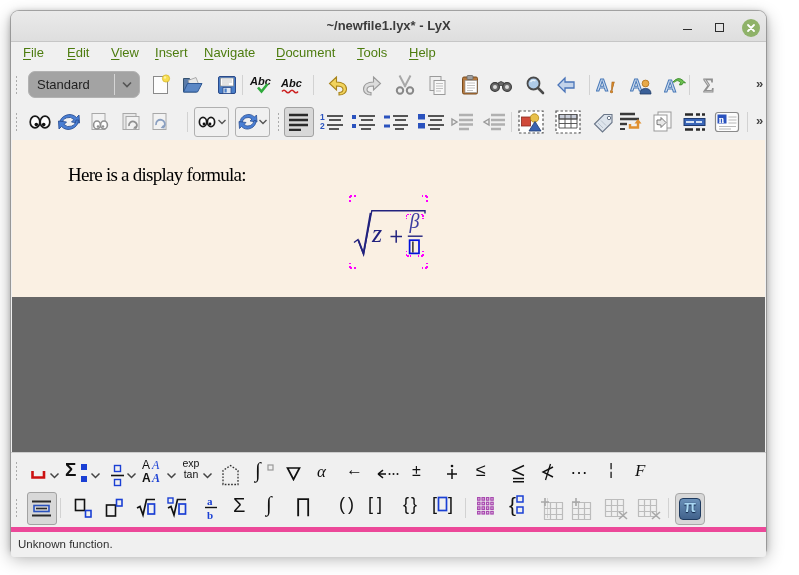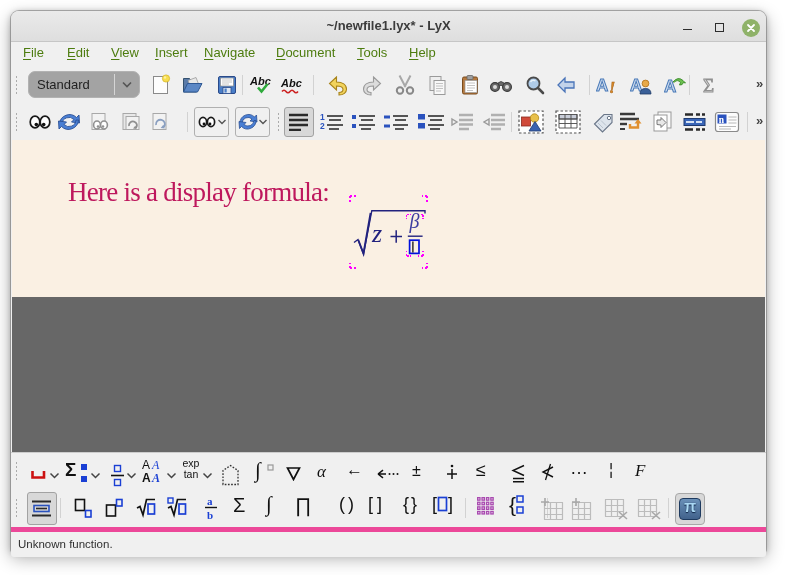--- a/index.html
+++ b/index.html
@@ -12,21 +12,21 @@
 #tb1{position:absolute;left:0;top:56px;width:755px;height:36px;background:#f0f0f0}
 #tb2{position:absolute;left:0;top:92px;width:755px;height:37px;background:#f0f0f0}
 #doc{position:absolute;left:1px;top:129px;width:753px;height:157px;background:#faf0e3}
 #graya{position:absolute;left:1px;top:286px;width:753px;height:155px;background:#676767}
 #mb1{position:absolute;left:0;top:441px;width:755px;height:37px;background:#f0f0f0;border-top:1px solid #cdcdcd}
 #mb2{position:absolute;left:0;top:478px;width:755px;height:38px;background:#f0f0f0}
 #status{position:absolute;left:0;top:516px;width:755px;height:25px;background:#f0f0f0;border-top:5px solid #ec4899;border-radius:0 0 3px 3px}
 .vsep{position:absolute;width:1px;background:#d2d2d2}
 .handle{position:absolute;width:2px;background-image:radial-gradient(circle,#ababab 35%,transparent 40%);background-size:3px 4px;background-repeat:repeat-y}
 .ico{position:absolute}
-#doctext{position:absolute;left:56px;top:37px;font-family:"Liberation Serif",serif;font-size:27px;letter-spacing:-0.75px;color:#be185d;white-space:nowrap}
+#doctext{position:absolute;left:56px;top:24px;font-family:"Liberation Serif",serif;font-size:19px;letter-spacing:-0.75px;color:#000000;white-space:nowrap}
 </style></head>
 <body>
 <div id="win">
   <div id="titlebar">
     <div id="title">~/newfile1.lyx* - LyX</div>
     <div class="abs" style="left:672px;top:17.5px;width:9px;height:1.8px;background:#2d2d2d"></div>
     <div class="abs" style="left:704px;top:12px;width:6.5px;height:6.5px;border:1.4px solid #2d2d2d"></div>
     <div class="abs" style="left:731px;top:8px;width:18px;height:18px;border-radius:50%;background:#8fb269">
       <svg width="18" height="18">
           <path d="M6 6 L12 12 M12 6 L6 12" stroke="#fff" stroke-width="1.8" stroke-linecap="round"></path>

